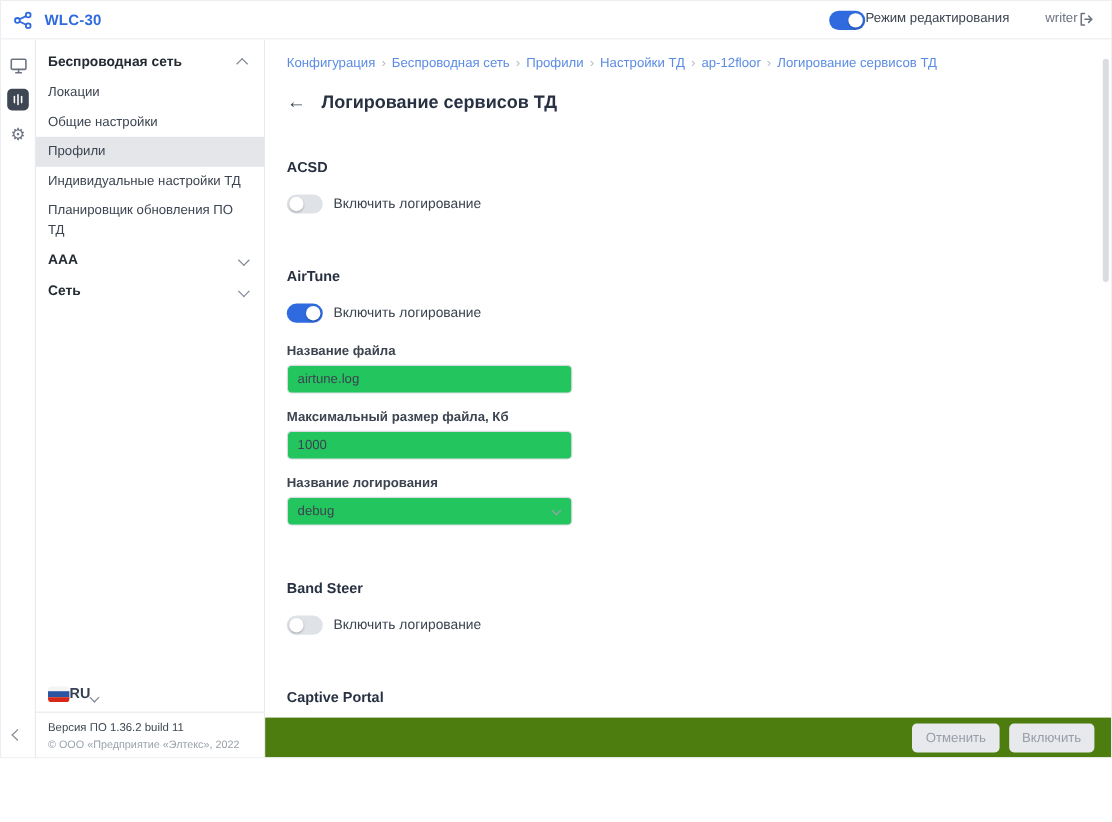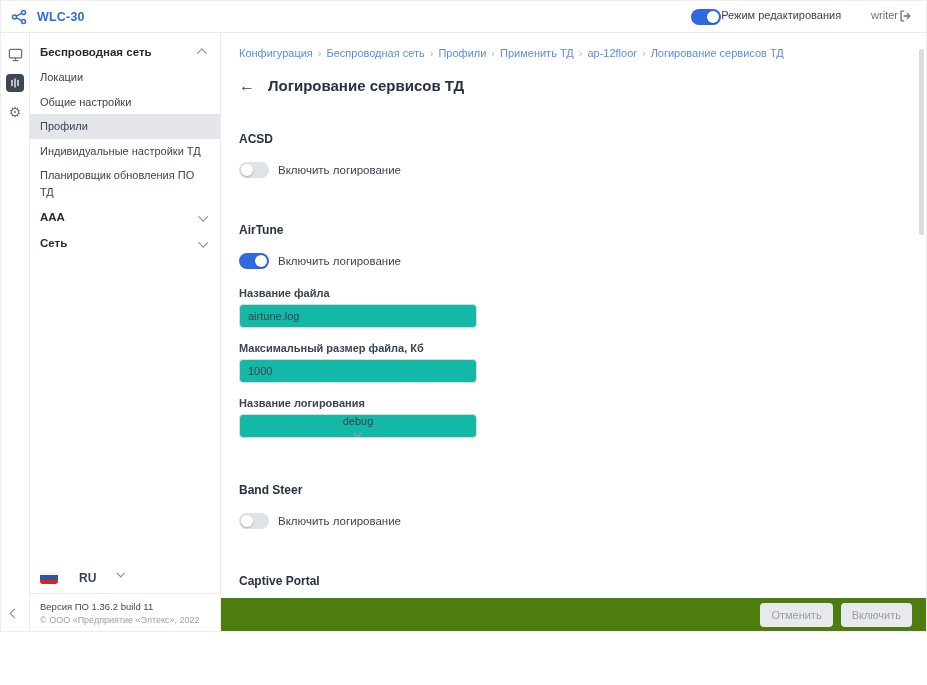--- a/index.html
+++ b/index.html
@@ -35,21 +35,21 @@
   .rail-icon.active{background:#3e4653;border-radius:4px;}
   .gear-glyph{font-size:14px;line-height:1;color:#6b7280;}
   .rail-collapse{position:absolute;bottom:10px;left:10px;cursor:pointer;}
 
   
   .sidebar{width:190px;flex:none;border-right:1px solid #e8eaee;display:flex;flex-direction:column;padding-top:6px;background:#fff;}
   .sb-group{display:flex;align-items:center;justify-content:space-between;padding:7px 14px 7px 10px;font-size:11.5px;font-weight:700;color:#252b33;cursor:pointer;}
   .sb-item{padding:4px 10px;font-size:11px;color:#3c4450;cursor:pointer;line-height:1.5;}
   .sb-item.selected{background:#e4e6ea;}
   .sb-footer{margin-top:auto;padding-bottom:6px;}
-  .lang-row{display:flex;align-items:flex-start;gap:21px;padding:6px 10px 8px;font-size:12px;font-weight:600;color:#374151;cursor:pointer;}
+  .lang-row{display:flex;align-items:flex-end;gap:0;padding:6px 10px 8px;font-size:12px;font-weight:600;color:#374151;cursor:pointer;}
   .flag{width:18px;height:13px;border-radius:3px;overflow:hidden;display:inline-flex;flex-direction:column;box-shadow:inset 0 0 0 1px rgba(0,0,0,.08);flex:none;}
   .flag i{flex:1;display:block;}
   .flag .fw{background:#f4f5f6;}
   .flag .fb{background:#2c55a2;}
   .flag .fr{background:#d62718;}
   .sb-divider{border-top:1px solid #e8eaee;margin:0 0 7px;}
   .version-text{font-size:9.5px;color:#3f4854;padding:0 10px 3px;}
   .copyright-text{font-size:9px;color:#9aa1aa;padding:0 10px;}
 
   
@@ -62,22 +62,22 @@
   .back-btn{font-size:16px;color:#3c4450;cursor:pointer;line-height:1;}
   .page-title{font-size:15px;color:#273142;margin:0;font-weight:700;}
 
   .sections{margin-top:38px;}
   .svc{margin-bottom:45px;}
   .svc-title{font-size:12px;font-weight:700;color:#273142;margin:0 0 16px;}
   .toggle-row{display:flex;align-items:center;gap:9px;}
   .toggle-label{font-size:11.5px;color:#3c4450;}
   .field{margin-top:14px;}
   .field .f-label{display:block;font-size:11px;color:#3c4450;margin-bottom:5px;font-weight:bold;}
-  .text-input,.select-box{width:238px;height:24px;border:1px solid #d8dce1;border-radius:4px;font-size:11px;color:#3c4450;padding:0 8px;box-sizing:border-box;background:#14b8a6;font-family:inherit;outline:none;}
-  .select-box{display:flex;align-items:center;justify-content:space-between;cursor:pointer;flex-direction:column;}
+  .text-input,.select-box{width:238px;height:24px;border:1px solid #d8dce1;border-radius:4px;font-size:11px;color:#3c4450;padding:0 8px;box-sizing:border-box;background:#22c55e;font-family:inherit;outline:none;}
+  .select-box{display:flex;align-items:center;justify-content:space-between;cursor:pointer;}
   .select-chev{border-color:#9aa3ad;margin-right:2px;}
 
   
   .actionbar{position:absolute;left:0;right:0;bottom:0;height:33px;background:#4d7c0f;display:flex;align-items:center;justify-content:flex-end;gap:8px;padding-right:14px;}
   .btn{background:#e7e9ed;border:none;border-radius:4px;font-size:11px;color:#989ea8;padding:6px 11px;font-family:inherit;cursor:pointer;}
 
   
   .scroll-thumb{position:absolute;right:2px;top:16px;width:5px;height:186px;background:#d9dce0;border-radius:3px;cursor:pointer;}
 </style>
 </head>
@@ -173,21 +173,21 @@
     </aside>
 
     <main>
       <nav class="breadcrumb">
         <span class="bc-link">Конфигурация</span>
         <span class="bc-sep">›</span>
         <span class="bc-link">Беспроводная сеть</span>
         <span class="bc-sep">›</span>
         <span class="bc-link">Профили</span>
         <span class="bc-sep">›</span>
-        <span class="bc-link">Применить ТД</span>
+        <span class="bc-link">Настройки ТД</span>
         <span class="bc-sep">›</span>
         <span class="bc-link">ap-12floor</span>
         <span class="bc-sep">›</span>
         <span class="bc-current">Логирование сервисов ТД</span>
       </nav>
 
       <div class="page-head">
         <span class="back-btn">←</span>
         <h1 class="page-title">Логирование сервисов ТД</h1>
       </div>

